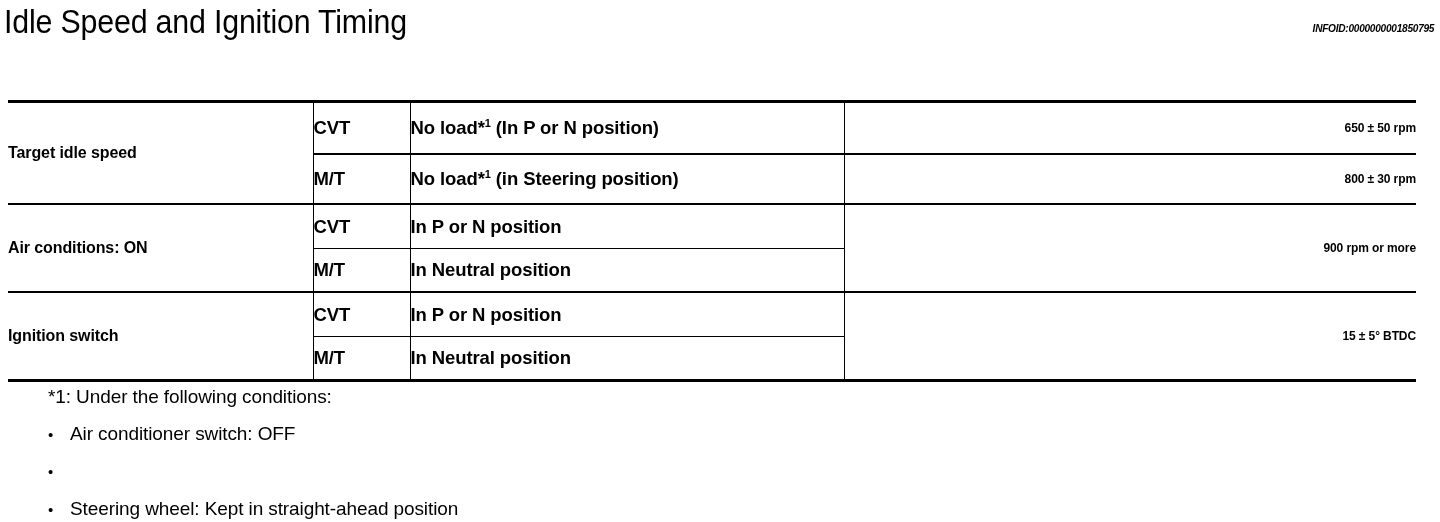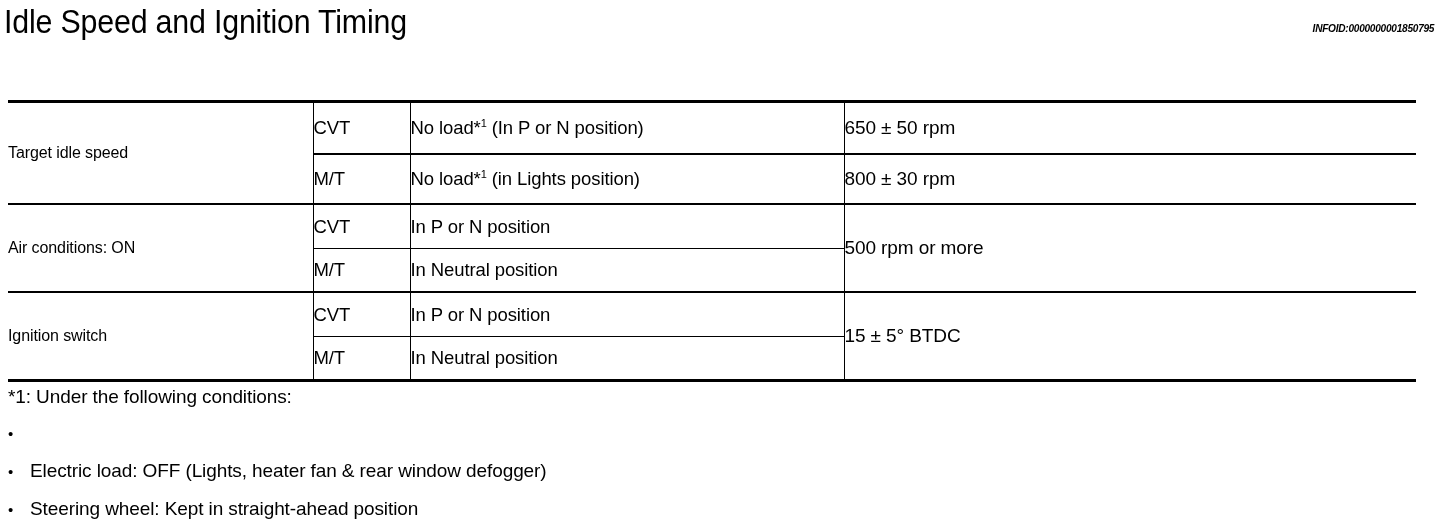--- a/index.html
+++ b/index.html
@@ -48,21 +48,21 @@
     left: 8px;
     top: 100px;
     width: 1408px;
     border-collapse: collapse;
     table-layout: fixed;
     font-size: 18px;
   }
   #spec-table td {
     padding: 0;
     vertical-align: middle;
-    font-weight: 400;
+    font-weight: 700;
     letter-spacing: -0.1px;
   }
 
   
   .col-label   { width: 305px; }
   .col-trans   { width: 97px;  }
   .col-desc    { width: 434px; }
   .col-value   { width: 572px; }
 
   
@@ -79,41 +79,42 @@
   }
   td.cell-trans {
     padding-left: 16px;
     font-size: 18.5px;
   }
   td.cell-desc {
     padding-left: 16px;
     font-size: 18.5px;
   }
   td.cell-value {
-    text-align: left;
-    font-size: 19px;
+    text-align: right;
+    font-size: 12px;
   }
   .sup {
     font-size: 11px;
     vertical-align: super;
     line-height: 0;
   }
 
   
   #footnotes {
     position: absolute;
     left: 8px;
     top: 378px;
     width: 1000px;
   }
   .fn-line {
     font-size: 19px;
     line-height: 37px;
     white-space: nowrap;
     letter-spacing: -0.1px;
+    margin-left: 40px;
   }
   .fn-bullet-row {
     display: flex;
     align-items: baseline;
   }
   .fn-bullet {
     width: 22px;
     flex: 0 0 22px;
     font-size: 15px;
   }
@@ -138,30 +139,30 @@
       <td class="cell-label rule-thick-top rule-med-bottom" rowspan="2">Target idle speed</td>
       <td class="cell-trans rule-thick-top rule-med-bottom vline-left">CVT</td>
       <td class="cell-desc rule-thick-top rule-med-bottom vline-left" style="height:50px;margin-left:41px;">
         <span>No load*</span><span class="sup">1</span><span> (In P or N position)</span>
       </td>
       <td class="cell-value rule-thick-top rule-med-bottom vline-left">650 ± 50 rpm</td>
     </tr>
     <tr>
       <td class="cell-trans rule-med-bottom vline-left">M/T</td>
       <td class="cell-desc rule-med-bottom vline-left" style="height:48px;">
-        <span>No load*</span><span class="sup">1</span><span> (in Lights position)</span>
+        <span>No load*</span><span class="sup">1</span><span> (in Steering position)</span>
       </td>
       <td class="cell-value rule-med-bottom vline-left">800 ± 30 rpm</td>
     </tr>
 
     <tr>
       <td class="cell-label rule-med-bottom" rowspan="2">Air conditions: ON</td>
       <td class="cell-trans rule-thin-bottom vline-left">CVT</td>
       <td class="cell-desc rule-thin-bottom vline-left" style="height:43px;">In P or N position</td>
-      <td class="cell-value rule-med-bottom vline-left" rowspan="2">500 rpm or more</td>
+      <td class="cell-value rule-med-bottom vline-left" rowspan="2">900 rpm or more</td>
     </tr>
     <tr>
       <td class="cell-trans rule-med-bottom vline-left">M/T</td>
       <td class="cell-desc rule-med-bottom vline-left" style="height:42px;">In Neutral position</td>
     </tr>
 
     <tr>
       <td class="cell-label rule-thick-bottom" rowspan="2">Ignition switch</td>
       <td class="cell-trans rule-thin-bottom vline-left">CVT</td>
       <td class="cell-desc rule-thin-bottom vline-left" style="height:43px;">In P or N position</td>
@@ -174,25 +175,25 @@
 
   </tbody>
 </table>
 
 <div id="footnotes">
 
   <div class="fn-line">*1: Under the following conditions:</div>
 
   <div class="fn-line fn-bullet-row">
     <span class="fn-bullet">•</span>
+    <span>Air conditioner switch: OFF</span>
   </div>
 
   <div class="fn-line fn-bullet-row">
     <span class="fn-bullet">•</span>
-    <span>Electric load: OFF (Lights, heater fan &amp; rear window defogger)</span>
   </div>
 
   <div class="fn-line fn-bullet-row">
     <span class="fn-bullet">•</span>
     <span>Steering wheel: Kept in straight-ahead position</span>
   </div>
 
 </div>
 
 </body></html>

